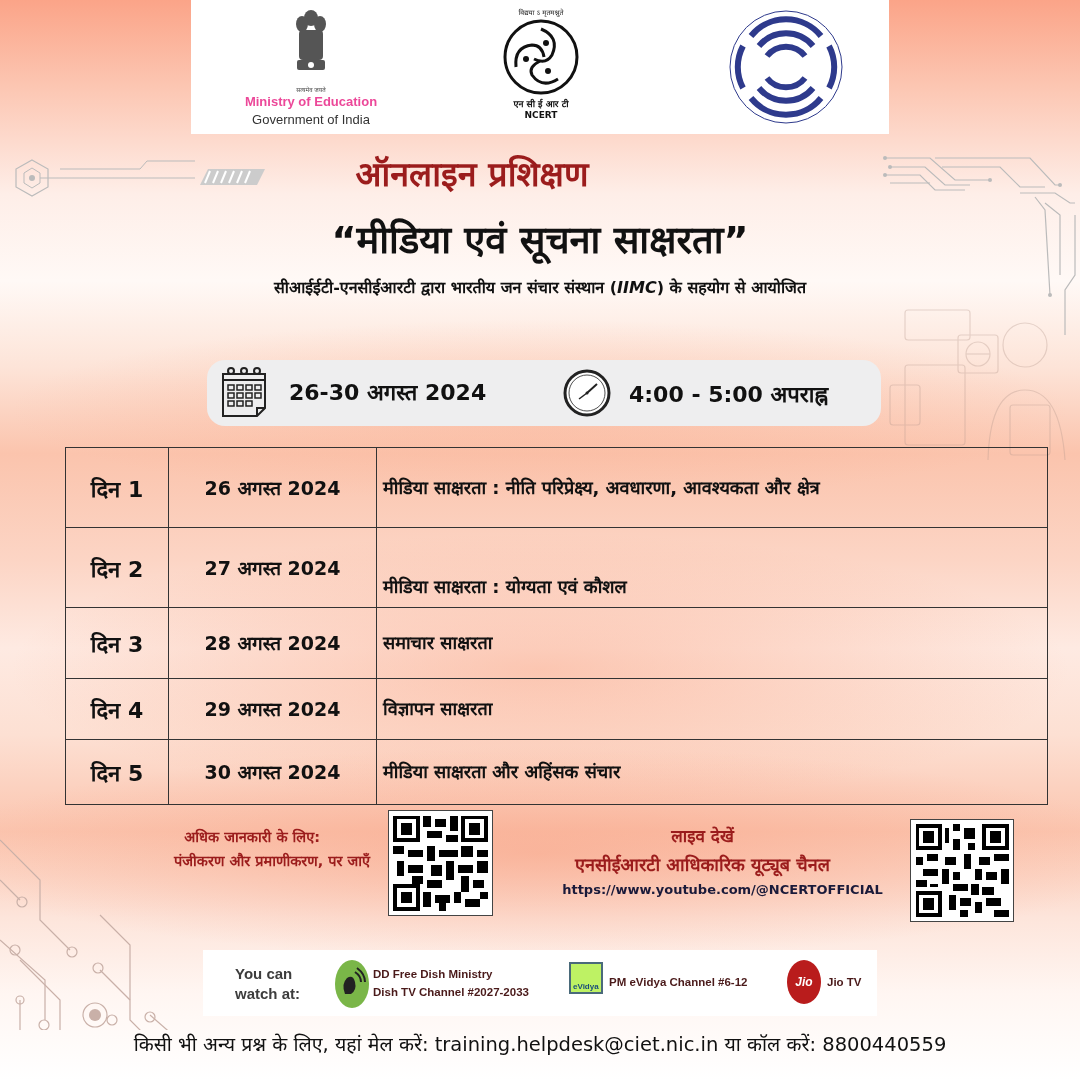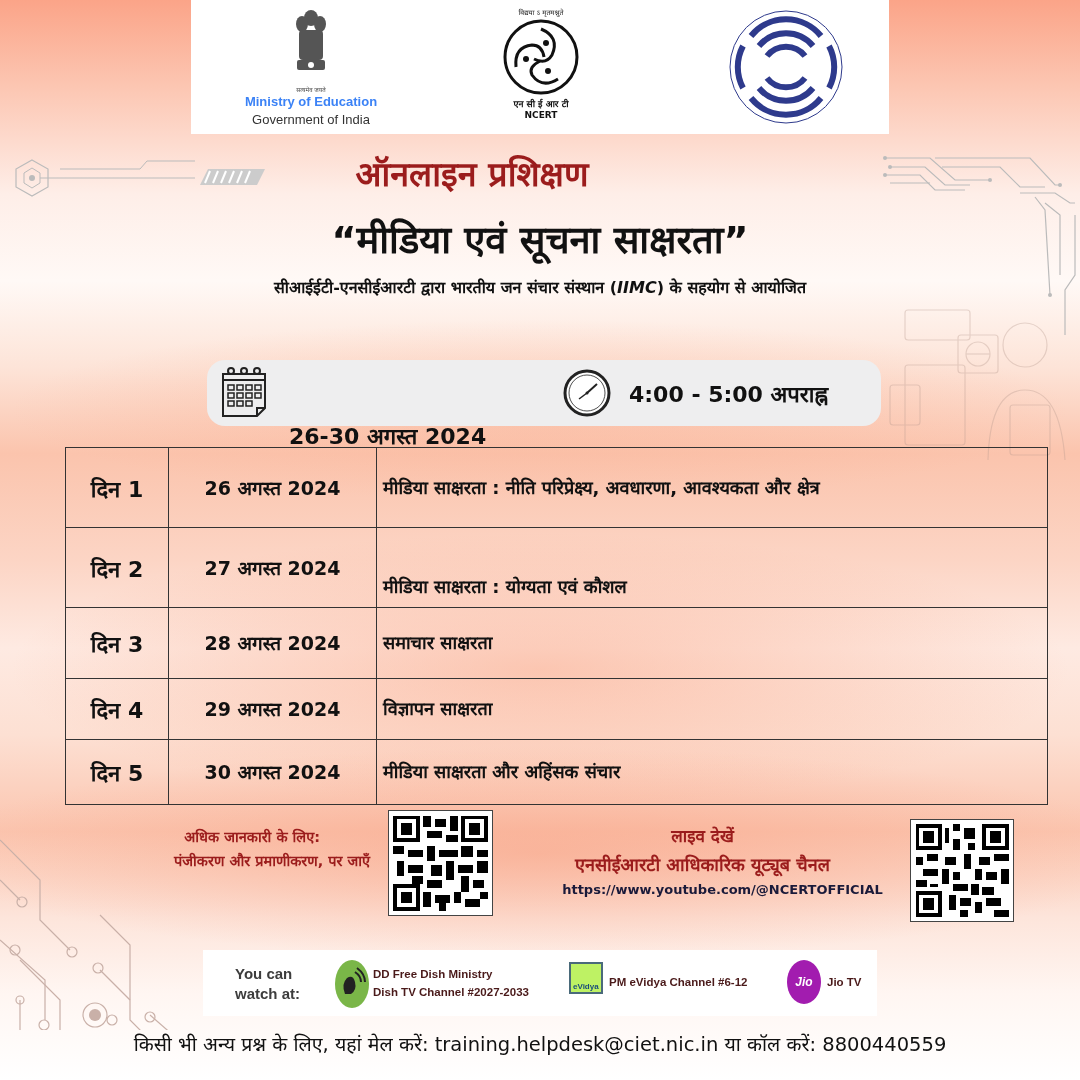--- a/index.html
+++ b/index.html
@@ -24,21 +24,21 @@
       position: absolute; left: 870px; top: 290px; width: 200px; height: 170px; opacity: 0.35;
     }
 
     
     .logo-bar {
       position: absolute; left: 191px; top: 0; width: 698px; height: 134px;
       background: #ffffff;
     }
     .logo-moe { position: absolute; left: 40px; top: 8px; width: 160px; text-align: center; }
     .emblem { width: 36px; height: 84px; margin: 0 auto; position: relative; }
-    .moe-title { font-family: "Liberation Sans", sans-serif; font-weight: bold; font-size: 13px; color: #3b82f6; margin-top: 2px; }
+    .moe-title { font-family: "Liberation Sans", sans-serif; font-weight: bold; font-size: 13px; color: #ec4899; margin-top: 2px; }
     .moe-sub { font-family: "Liberation Sans", sans-serif; font-size: 13px; color: #333; margin-top: 3px; }
     .logo-ncert { position: absolute; left: 300px; top: 8px; width: 100px; text-align: center; }
     .ncert-motto { font-size: 7px; color: #222; }
     .ncert-hi { font-size: 9px; font-weight: bold; color: #111; margin-top: 2px; }
     .ncert-en { font-size: 9px; font-weight: bold; color: #111; }
     .logo-iimc { position: absolute; left: 530px; top: 6px; width: 130px; height: 122px; }
 
     
     .title-main {
       position: absolute; left: 0; top: 150px; width: 944px; text-align: center;
@@ -54,21 +54,21 @@
     }
     .title-org i { font-style: italic; }
 
     
     .datetime {
       position: absolute; left: 207px; top: 360px; width: 674px; height: 66px;
       background: #eeeeef; border-radius: 18px;
       display: flex; align-items: center;
     }
     .dt-cal { position: absolute; left: 12px; top: 6px; width: 50px; height: 54px; }
-    .dt-date { position: absolute; left: 82px; top: 16px; font-size: 22px; font-weight: bold; margin-top: 44px; }
+    .dt-date { position: absolute; left: 82px; top: 16px; font-size: 22px; font-weight: bold; }
     .dt-clock { position: absolute; left: 355px; top: 8px; width: 50px; height: 50px; }
     .dt-time { position: absolute; left: 422px; top: 18px; font-size: 22px; font-weight: bold; }
 
     
     .schedule {
       position: absolute; left: 65px; top: 447px; width: 983px;
       border-collapse: collapse;
       font-weight: bold;
     }
     .schedule td {
@@ -111,21 +111,21 @@
     .watch {
       position: absolute; left: 203px; top: 950px; width: 674px; height: 66px;
       background: #ffffff;
       font-family: "Liberation Sans", sans-serif;
     }
     .w-label { position: absolute; left: 32px; top: 14px; font-size: 15px; font-weight: bold; color: #3d3d3d; line-height: 20px; }
     .w-dd-logo { position: absolute; left: 132px; top: 10px; width: 34px; height: 48px; border-radius: 50%; background: #7ab648; }
     .w-dd-text { position: absolute; left: 170px; top: 15px; font-size: 11.5px; font-weight: bold; color: #4a1a1a; line-height: 18px; }
     .w-ev-logo { position: absolute; left: 366px; top: 12px; width: 34px; height: 32px; border: 2px solid #4a6a7a; border-radius: 0; background: #bef264; }
     .w-ev-text { position: absolute; left: 406px; top: 26px; font-size: 11.5px; font-weight: bold; color: #4a1a1a; }
-    .w-jio-logo { position: absolute; left: 584px; top: 10px; width: 34px; height: 44px; border-radius: 50%; background: #a21caf; color: #fff; font-size: 12px; font-weight: bold; text-align: center; line-height: 44px; font-style: italic; }
+    .w-jio-logo { position: absolute; left: 584px; top: 10px; width: 34px; height: 44px; border-radius: 50%; background: #b91c1c; color: #fff; font-size: 12px; font-weight: bold; text-align: center; line-height: 44px; font-style: italic; }
     .w-jio-text { position: absolute; left: 624px; top: 26px; font-size: 11.5px; font-weight: bold; color: #4a1a1a; }
 
     .contact {
       position: absolute; left: 0; top: 1030px; width: 1080px; text-align: center;
       font-size: 19.5px; color: #111;
     }
   </style>
 </head>
 <body>
 

